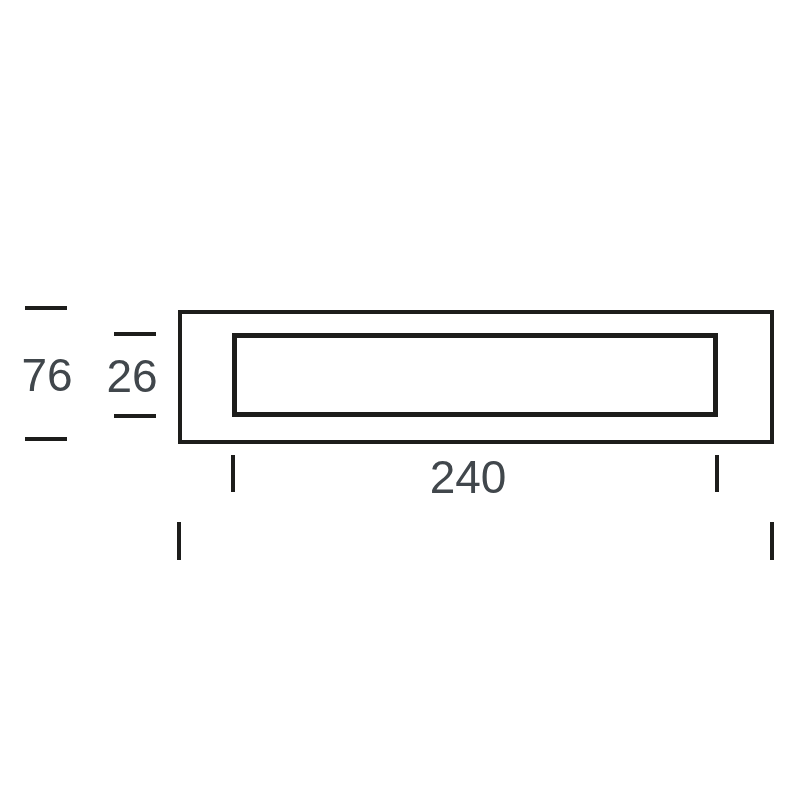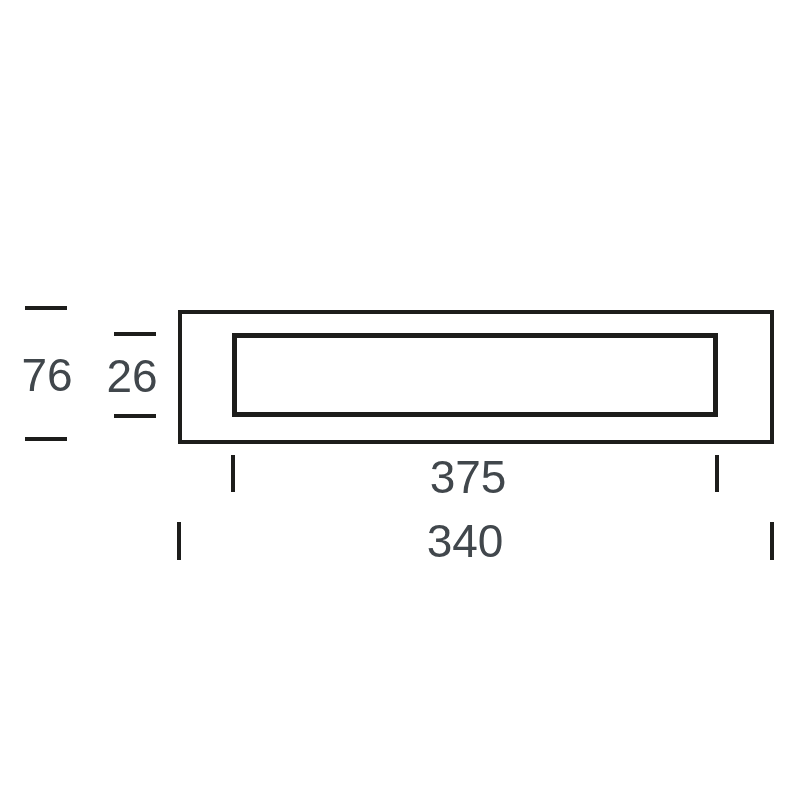--- a/index.html
+++ b/index.html
@@ -83,17 +83,16 @@
   <div class="tick tick-v tick-iw-left"></div>
   <div class="tick tick-v tick-iw-right"></div>
 
   <div class="tick tick-v tick-ow-left"></div>
   <div class="tick tick-v tick-ow-right"></div>
 
   <div class="dim-label label-outer-height">76</div>
 
   <div class="dim-label label-inner-height">26</div>
 
-  <div class="dim-label label-inner-width">375</div>
+  <div class="dim-label label-inner-width">240</div>
 
-  <div class="dim-label label-outer-width">340</div>
 
 </div>
 
 </body></html>

